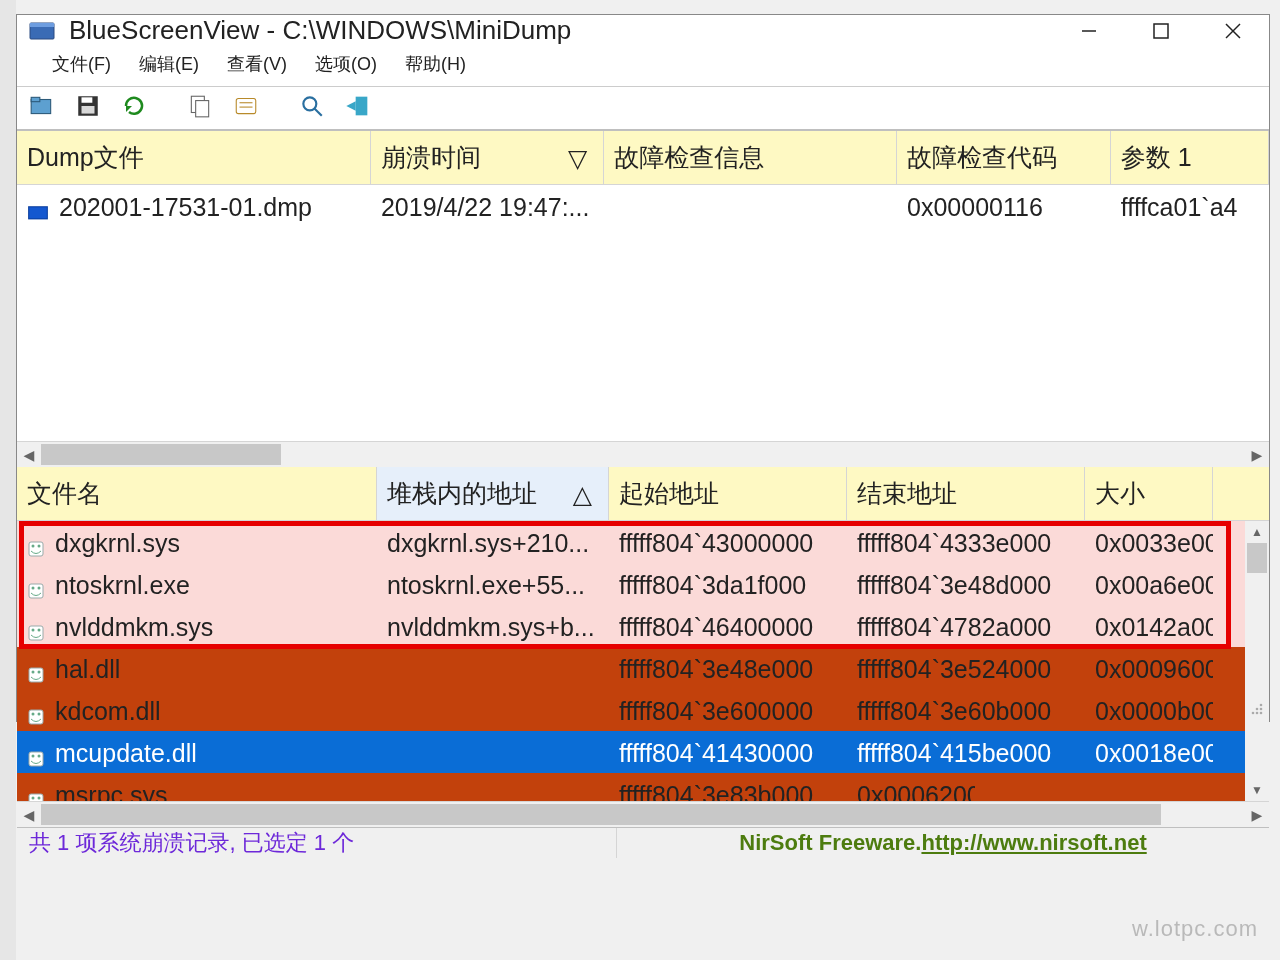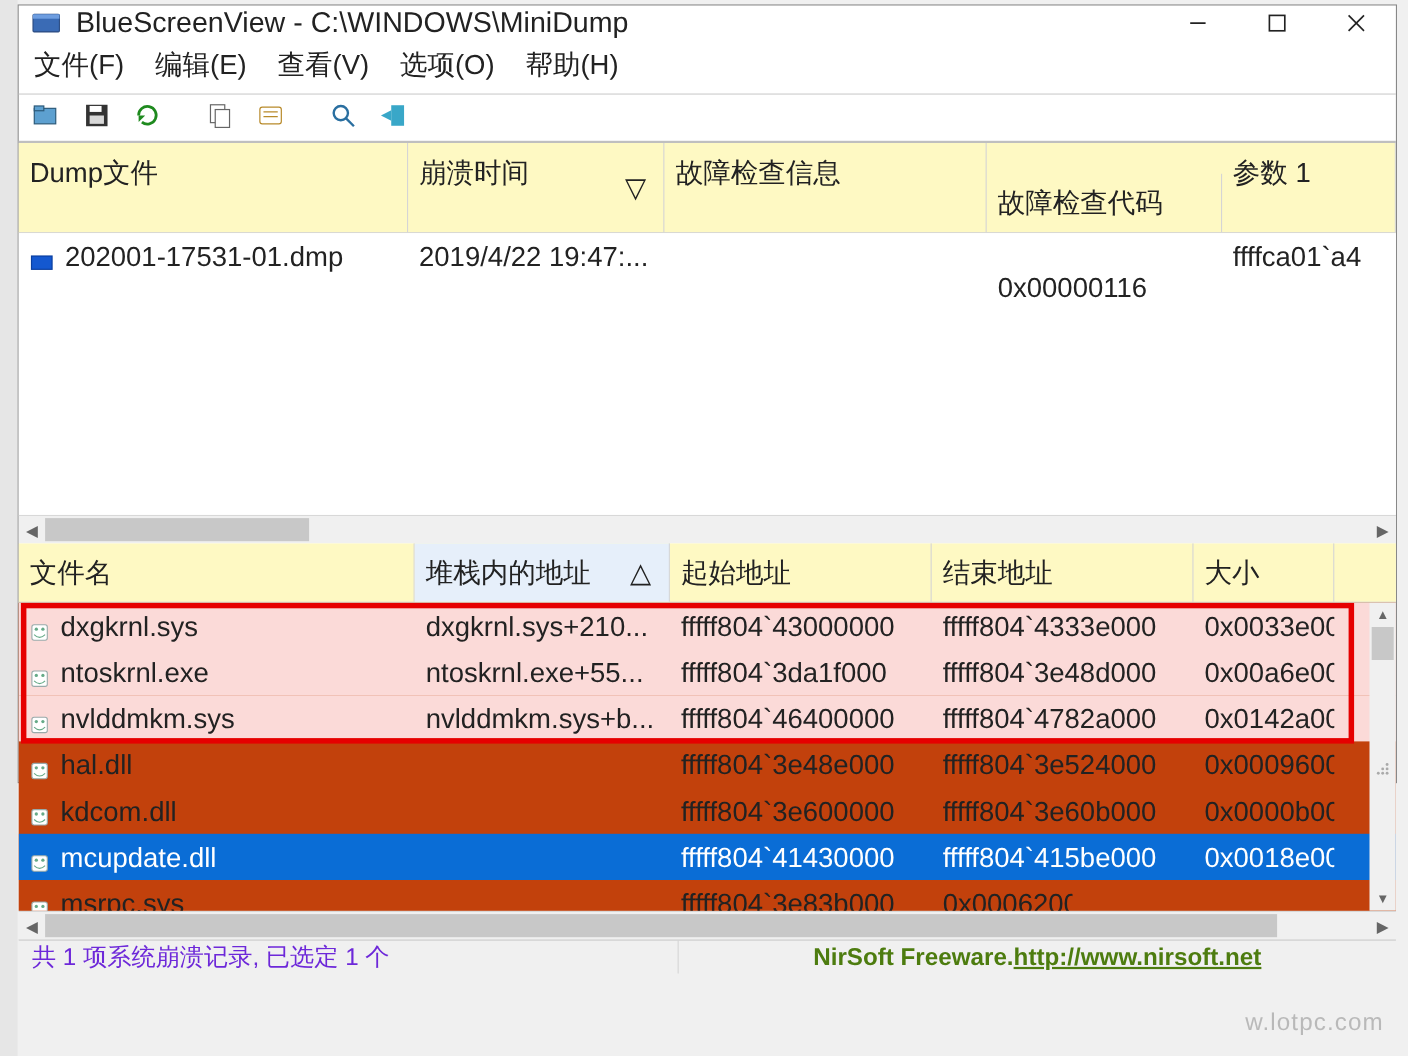--- a/index.html
+++ b/index.html
@@ -1,42 +1,42 @@
 <!DOCTYPE html>
 <html><head>
 <meta charset="utf-8">
 <style>
 * { box-sizing: border-box; }
 body { margin: 0; font-family: "Microsoft YaHei", "Segoe UI", sans-serif; background: #f0f0f0; width: 1280px; height: 960px; overflow: hidden; position: relative; }
-.window { position: absolute; left: 16px; top: 4px; width: 1254px; height: 708px; background: #fff; border: 1px solid #888; display: flex; flex-direction: column; }
+.window { position: absolute; left: 16px; top: 14px; width: 1254px; height: 708px; background: #fff; border: 1px solid #888; display: flex; flex-direction: column; }
 
 .titlebar { display: flex; align-items: center; height: 56px; padding: 0 0 0 12px; }
 .title-icon { width: 28px; height: 22px; margin-right: 12px; }
 .title-icon svg { width: 100%; height: 100%; }
 .title { font-size: 26px; font-weight: 400; color: #222; flex: 1; }
 .winctrls { display: flex; height: 100%; }
 .winbtn { width: 72px; display: flex; align-items: center; justify-content: center; font-size: 22px; color: #222; }
 .winbtn svg { stroke: #222; stroke-width: 1.5; fill: none; }
 
-.menubar { display: flex; gap: 28px; padding: 6px 14px 10px; font-size: 25px; color: #222; }
+.menubar { display: flex; gap: 28px; padding: 6px 14px 10px; font-size: 18px; color: #222; margin-left: 21px; }
 .menuitem { }
 
 .toolbar { display: flex; align-items: center; gap: 16px; padding: 4px 10px 8px; border-top: 1px solid #ccc; border-bottom: 2px solid #bfbfbf; }
 .tbicon { width: 30px; height: 30px; display: flex; align-items: center; justify-content: center; }
 .tb-sep { width: 4px; }
 
 .panel { flex: 0 0 auto; }
 .headerrow { display: flex; background: #fef9c3; border-bottom: 1px solid #d5d5d5; }
 .headercell { border-right: 1px solid #d5d5d5; font-size: 25px; font-weight: 400; padding: 10px 10px; color: #222; }
 .headercell.sortcol { position: relative; }
 .sort-arrow { position: absolute; right: 16px; top: 50%; transform: translateY(-50%); }
 .upper-c1 { width: 358px; }
 .upper-c2 { width: 236px; }
 .upper-c3 { width: 296px; }
-.upper-c4 { width: 216px; margin-top: 28px; }
+.upper-c4 { width: 216px; }
 .upper-c5 { width: 160px; }
 .upper-rows { height: 256px; background: #fff; overflow: hidden; position: relative; }
 .row { display: flex; align-items: flex-start; font-size: 25px; color: #222; }
 .cell { padding: 8px 10px; overflow: hidden; white-space: nowrap; }
 .cell.hasicon { display: flex; align-items: center; gap: 10px; }
 .rowicon { width: 22px; height: 18px; flex: 0 0 22px; }
 .hscroll { height: 26px; background: #f0f0f0; display: flex; align-items: center; border-top: 1px solid #d5d5d5; }
 .hscroll .arrow { width: 24px; height: 100%; display: flex; align-items: center; justify-content: center; color: #666; font-size: 14px; }
 .hscroll .track { flex: 1; height: 100%; position: relative; }
 .hscroll .thumb { position: absolute; left: 0; top: 2px; bottom: 2px; width: 240px; background: #c8c8c8; }

